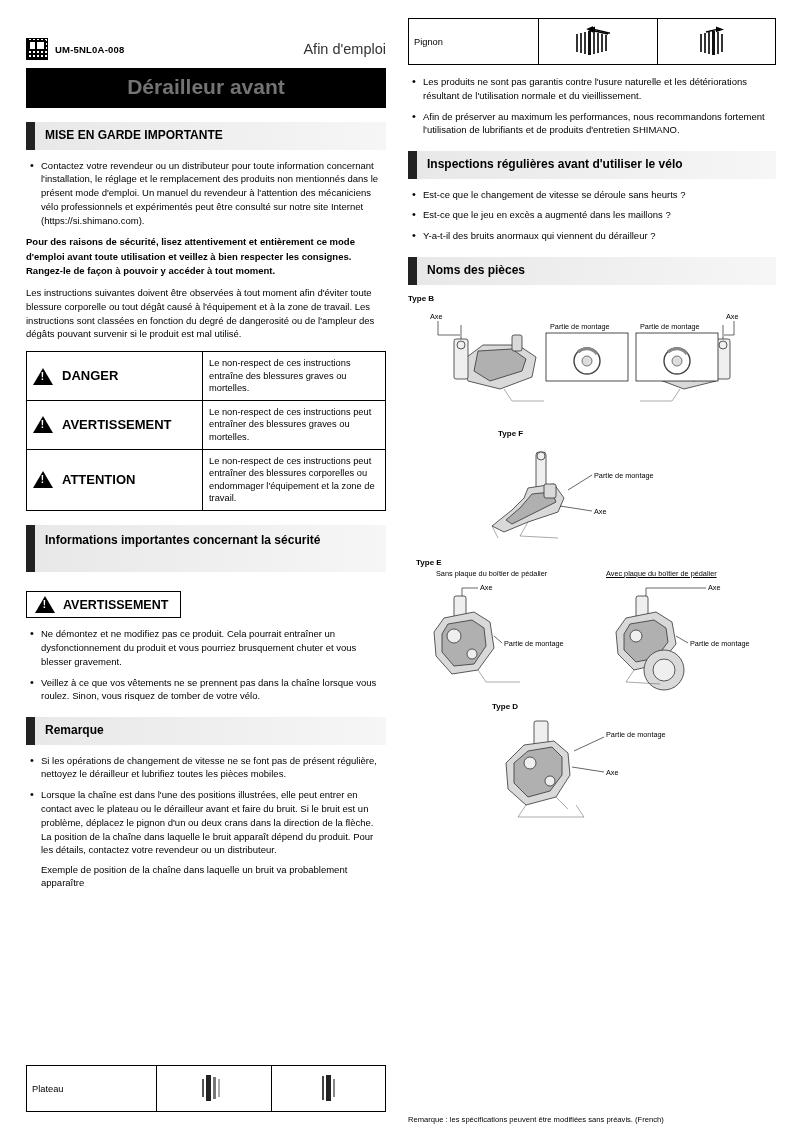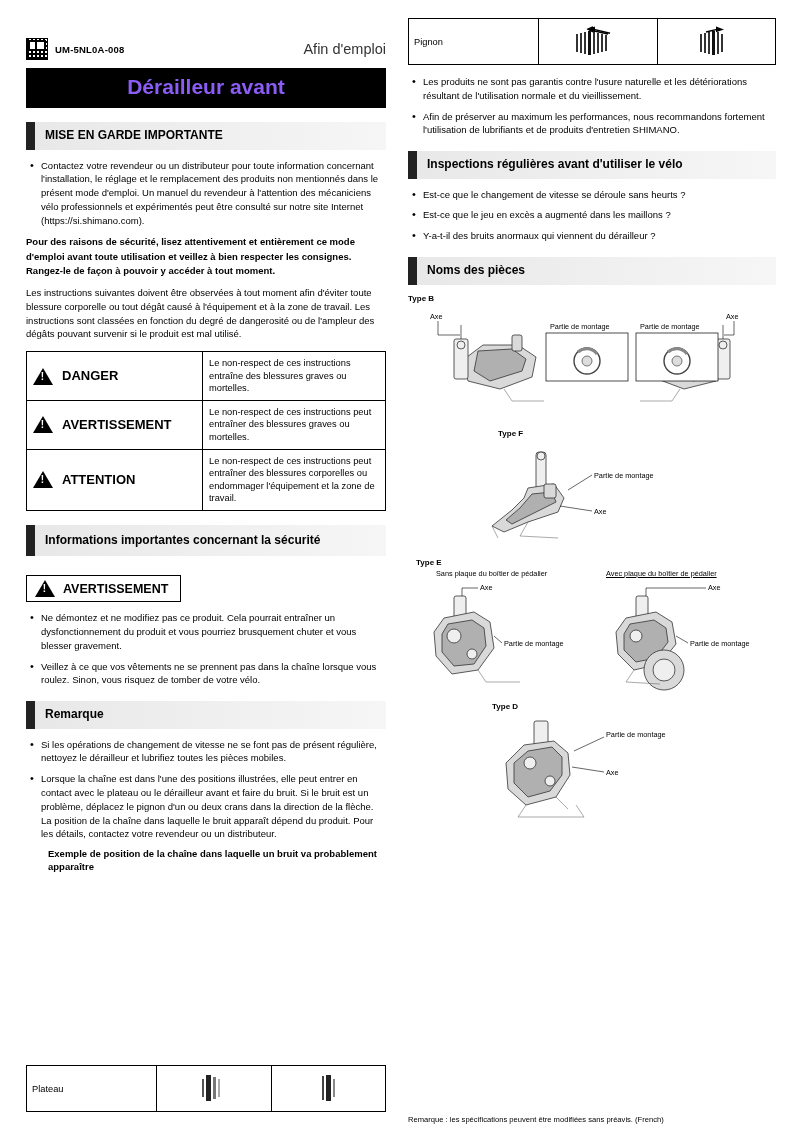--- a/index.html
+++ b/index.html
@@ -68,38 +68,38 @@
     letter-spacing: 0.2px;
   }
   .doc-kind {
     font-size: 14.5px;
     color: #333;
     font-weight: normal;
   }
   
   .title-bar {
     background: #000;
-    color: #8b5cf6;
+    color: #737373;
     text-align: center;
     font-size: 21px;
     font-weight: bold;
     padding: 7px 0 9px 0;
     margin-bottom: 14px;
   }
   
   .section-head {
     background: linear-gradient(to right,#e8e8e8,#f6f6f6);
     border-left: 9px solid #222;
     padding: 6px 8px 6px 10px;
     font-weight: bold;
     font-size: 12px;
     margin: 14px 0 9px 0;
     line-height: 1.3;
   }
-  .section-head.two-line { padding-top: 8px; padding-bottom: 8px; }
+  .section-head.two-line { padding-top: 8px; padding-bottom: 24px; }
   
   p.body { margin: 0 0 8px 0; line-height: 1.45; }
   p.bold { font-weight: bold; line-height: 1.5; }
   ul.bullets { margin: 0 0 8px 0; padding-left: 13px; list-style: none; }
   ul.bullets li {
     position: relative;
     margin-bottom: 7px;
     line-height: 1.45;
     padding-left: 2px;
   }
@@ -285,21 +285,21 @@
         <li>Ne démontez et ne modifiez pas ce produit. Cela pourrait entraîner un dysfonctionnement du produit et vous pourriez brusquement chuter et vous blesser gravement.</li>
         <li>Veillez à ce que vos vêtements ne se prennent pas dans la chaîne lorsque vous roulez. Sinon, vous risquez de tomber de votre vélo.</li>
       </ul>
 
       <div class="section-head">Remarque</div>
 
       <ul class="bullets">
         <li>Si les opérations de changement de vitesse ne se font pas de présent régulière, nettoyez le dérailleur et lubrifiez toutes les pièces mobiles.</li>
         <li>
           <span>Lorsque la chaîne est dans l'une des positions illustrées, elle peut entrer en contact avec le plateau ou le dérailleur avant et faire du bruit. Si le bruit est un problème, déplacez le pignon d'un ou deux crans dans la direction de la flèche. La position de la chaîne dans laquelle le bruit apparaît dépend du produit. Pour les détails, contactez votre revendeur ou un distributeur.</span>
-          <div style="font-weight:bold;margin-top:6px;line-height:1.4;margin-left:7px;">Exemple de position de la chaîne dans laquelle un bruit va probablement apparaître</div>
+          <div style="font-weight:normal;margin-top:6px;line-height:1.4;">Exemple de position de la chaîne dans laquelle un bruit va probablement apparaître</div>
         </li>
       </ul>
 
       <table class="figtab" style="position:absolute;bottom:12px;left:0;right:0;">
         <tbody>
             <tr>
           <td class="figtab-label">Plateau</td>
           <td class="figtab-cell">
             <span class="ring-glyph">
               <svg width="34" height="30" viewBox="0 0 34 30">

